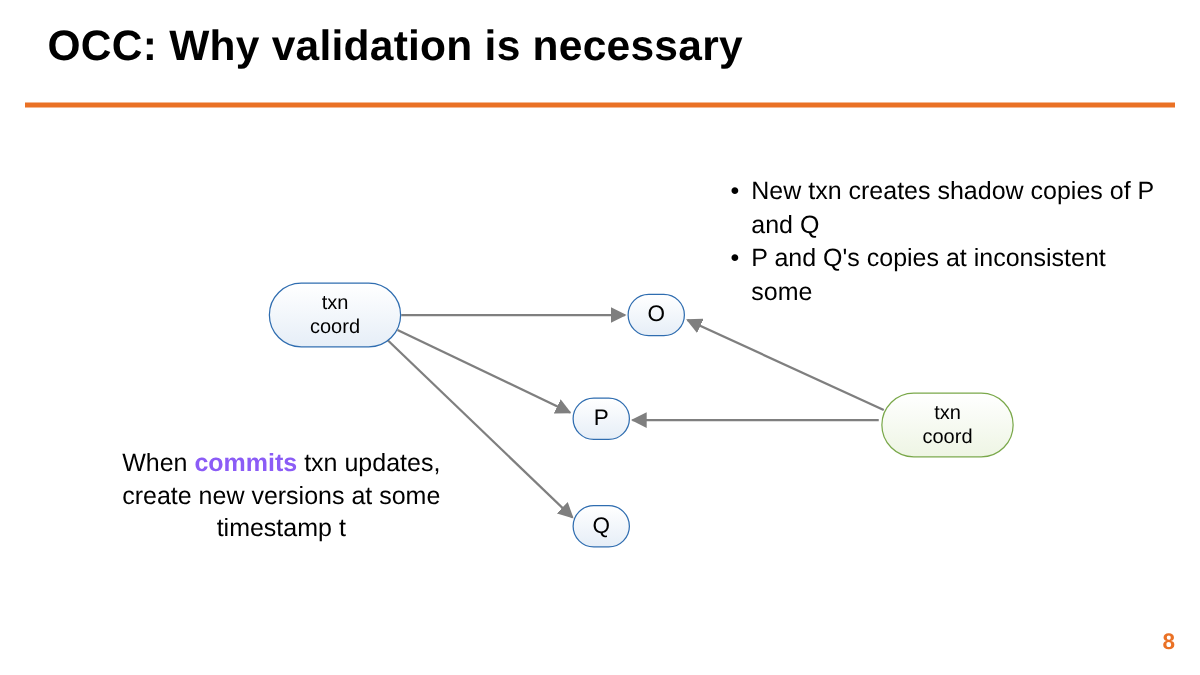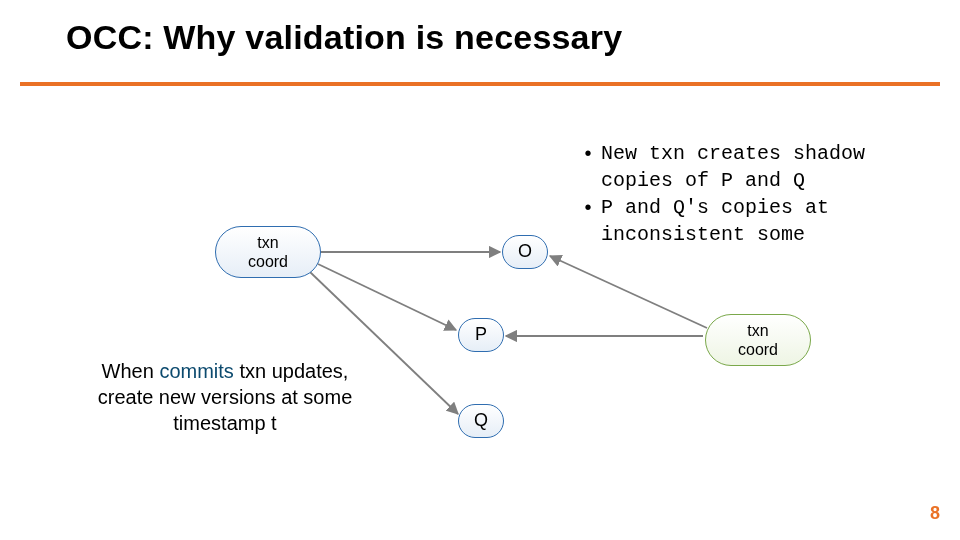--- a/index.html
+++ b/index.html
@@ -13,51 +13,50 @@
     position: relative;
     overflow: hidden;
   }
   .title {
     position: absolute;
     left: 38px;
     top: 18px;
     font-size: 34px;
     font-weight: 700;
     letter-spacing: 0.2px;
-    margin-left: 28px;
   }
   .hr {
     position: absolute;
     left: 20px;
     right: 20px;
     top: 82px;
     height: 4px;
     background: #ea7125;
   }
   .caption-left {
     position: absolute;
     left: 80px;
     top: 358px;
     width: 290px;
     font-size: 20px;
     line-height: 1.3;
     text-align: center;
   }
-  .caption-left .accent { color: #0c4a6e; }
+  .caption-left .accent { color: #8b5cf6; font-weight: bold; }
   .bullets {
     position: absolute;
     left: 575px;
     top: 140px;
     width: 360px;
     font-size: 20px;
     line-height: 1.35;
   }
   .bullets .row { display: flex; }
   .bullets .dot { width: 26px; flex: 0 0 26px; text-align: center; }
-  .bullets .txt { flex: 1; font-family: Liberation Mono, monospace; }
+  .bullets .txt { flex: 1; }
   .pagenum {
     position: absolute;
     right: 20px;
     bottom: 16px;
     font-size: 18px;
     font-weight: 700;
     color: #ea7125;
   }
 
   

